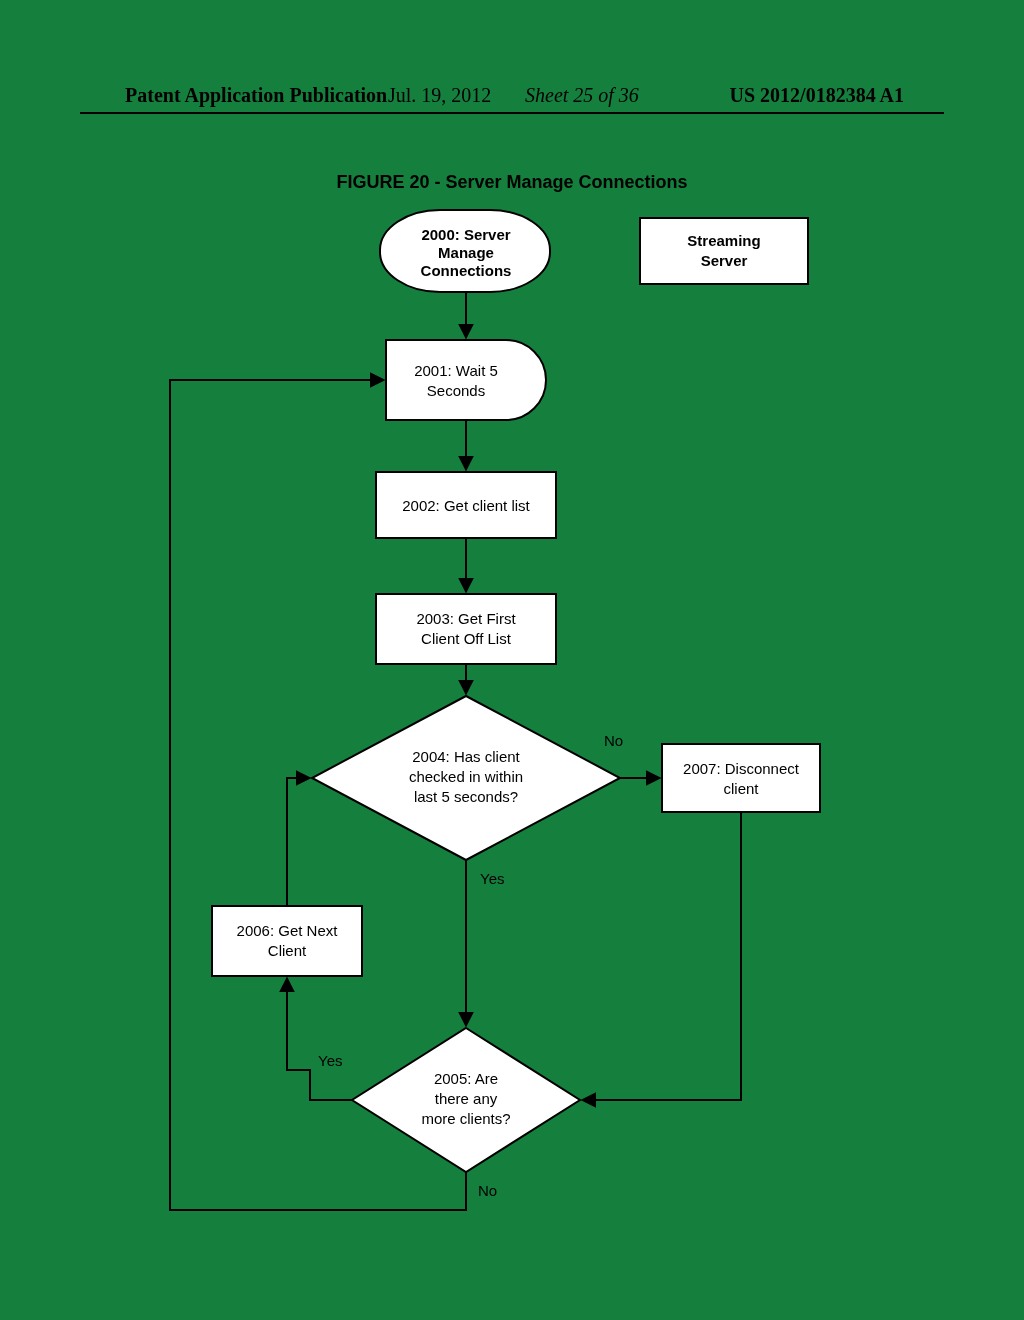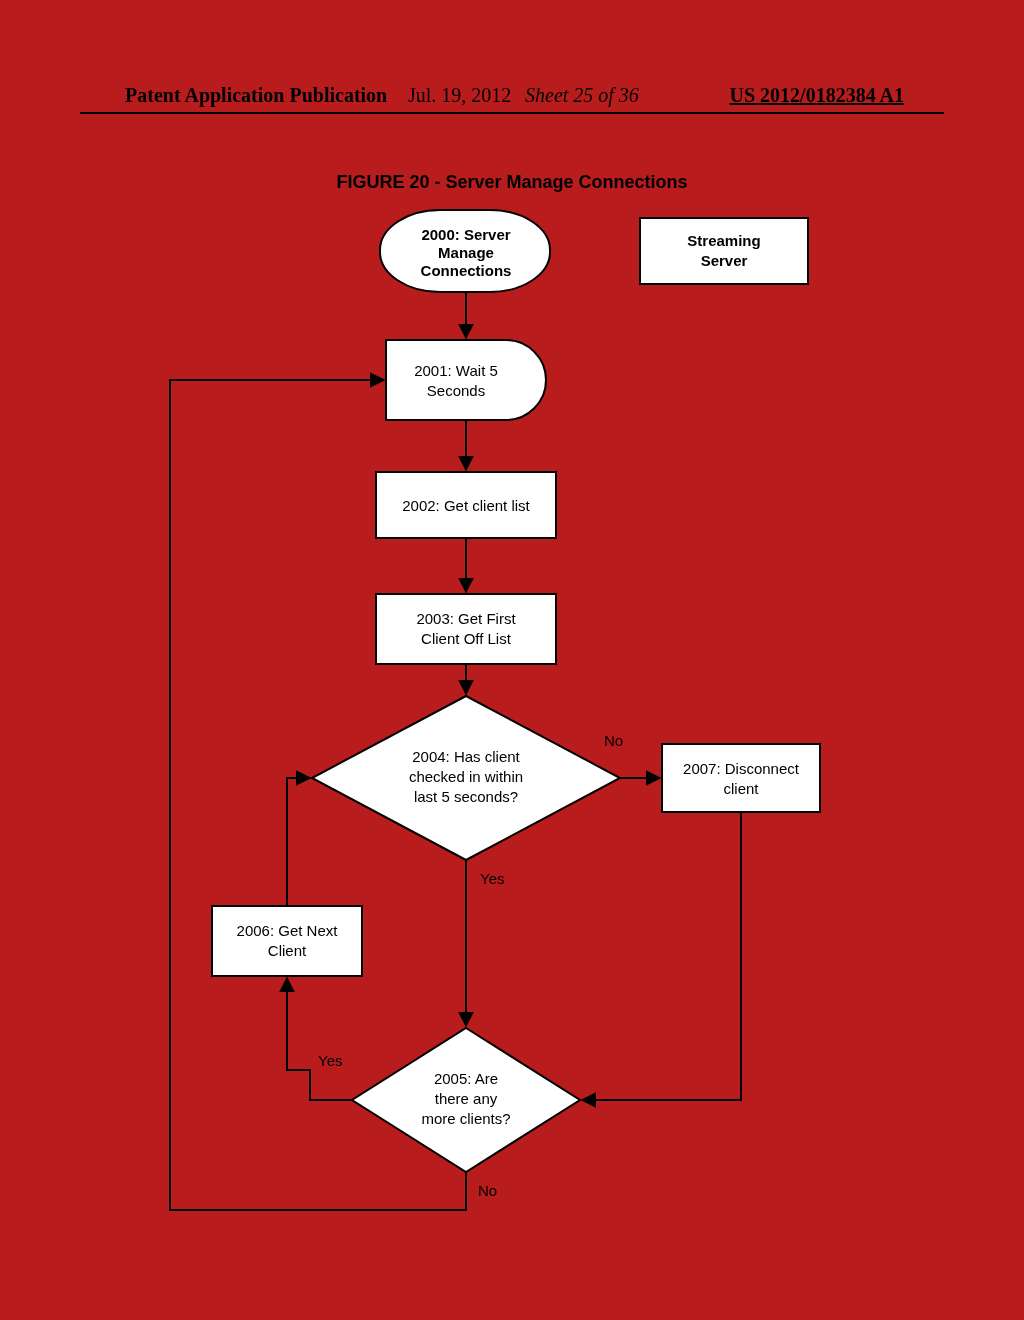--- a/index.html
+++ b/index.html
@@ -5,34 +5,34 @@
   html, body {
     margin: 0;
     padding: 0;
     background: #fff;
     font-family: Verdana, Geneva, sans-serif;
   }
   .page {
     position: relative;
     width: 1024px;
     height: 1320px;
-    background: #b91c1c;
+    background: #15803d;
   }
   .hdr {
     position: absolute;
     left: 0;
     right: 0;
     top: 84px;
     font-family: "Times New Roman", Times, serif;
     font-size: 20px;
   }
   .hdr .pub   { position: absolute; left: 125px; font-weight: bold; }
-  .hdr .date  { position: absolute; left: 408px; }
+  .hdr .date  { position: absolute; left: 388px; }
   .hdr .sheet { position: absolute; left: 525px; font-style: italic; }
-  .hdr .pubno { position: absolute; right: 120px; font-weight: bold; text-decoration: underline; }
+  .hdr .pubno { position: absolute; right: 120px; font-weight: bold; }
   .hdr-line {
     position: absolute;
     left: 80px; right: 80px;
     top: 112px;
     border-top: 2px solid #000;
   }
   .title {
     position: absolute;
     top: 172px;
     left: 0; right: 0;

